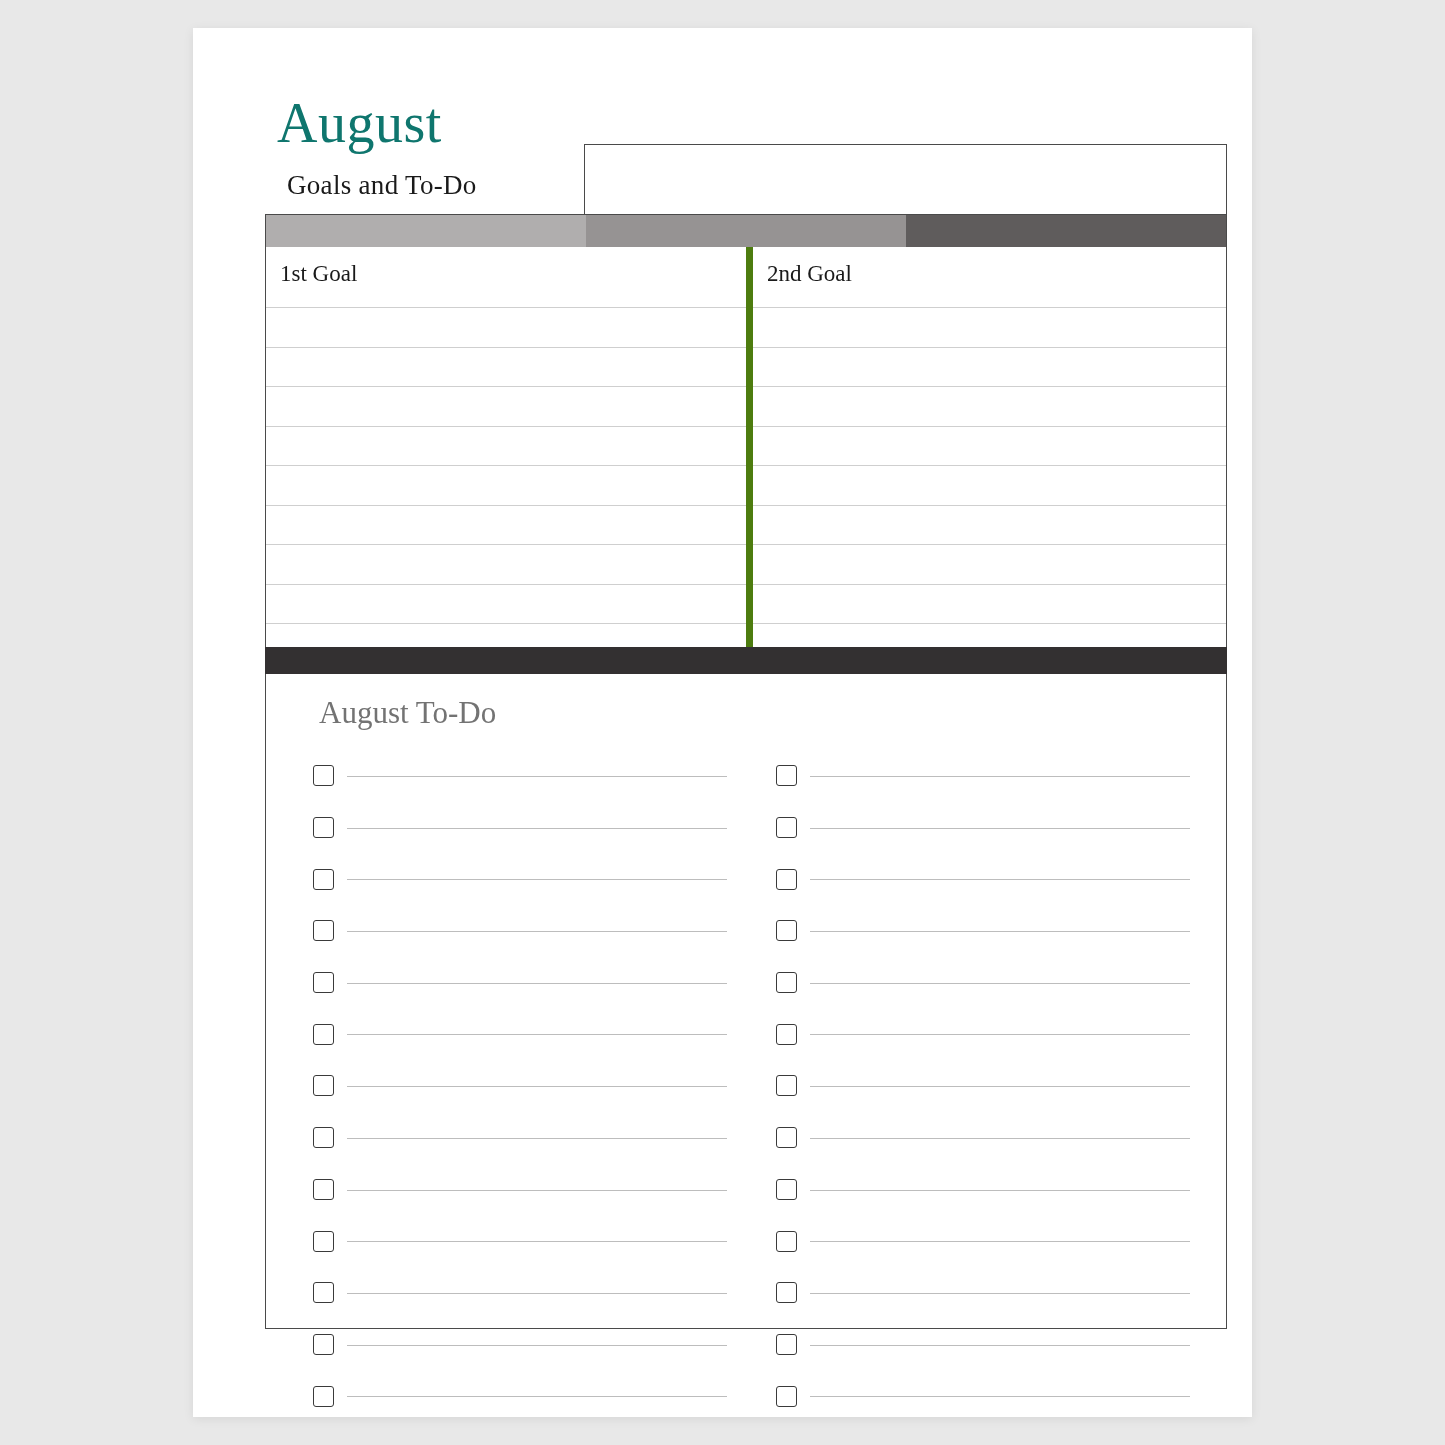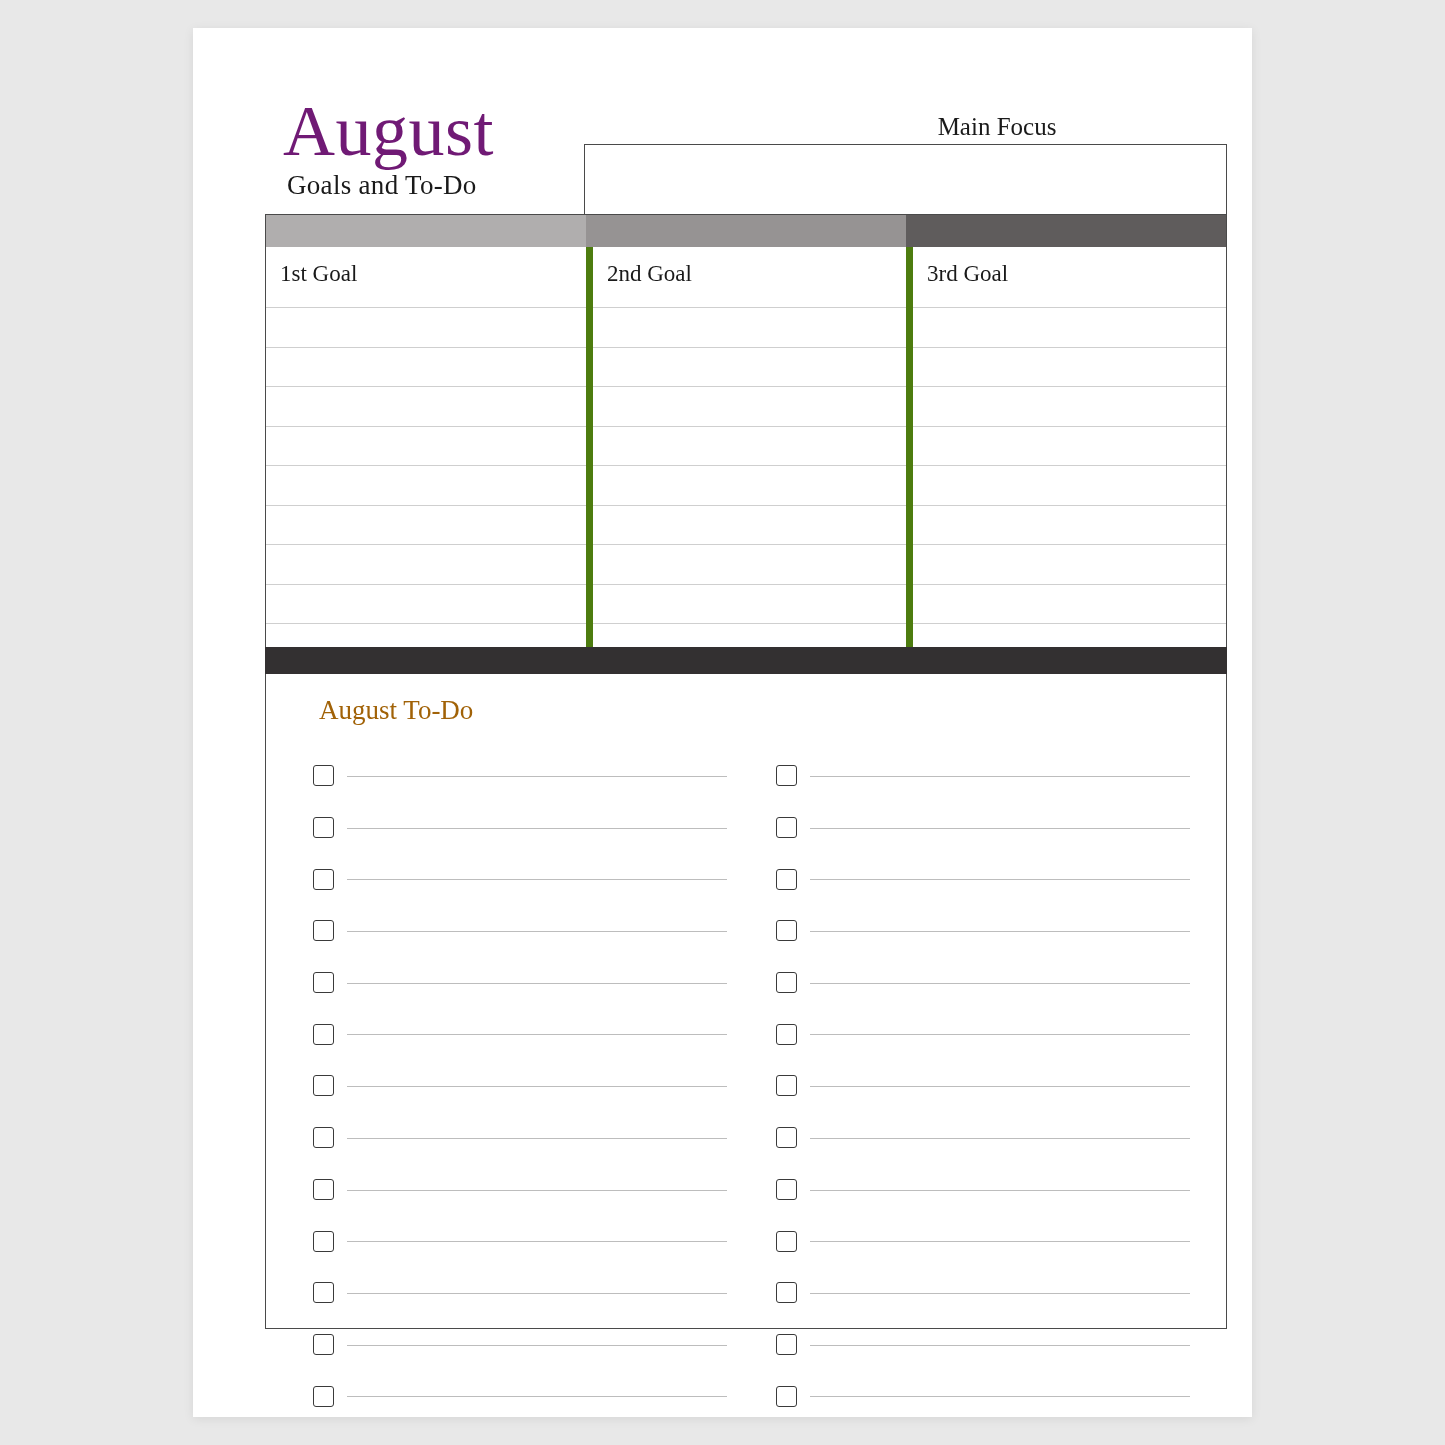--- a/index.html
+++ b/index.html
@@ -28,25 +28,25 @@
     position: absolute;
     left: 72px;
     top: 85px;
     width: 915px;
     height: 1216px;
   }
 
   
   .title {
     position: absolute;
-    left: 18px;
+    left: 12px;
     top: -18px;
-    font-size: 72px;
+    font-size: 56px;
     letter-spacing: 0.5px;
-    color: #701a75;
+    color: #0f766e;
     font-weight: 400;
     line-height: 1;
   }
   .subtitle {
     position: absolute;
     left: 2px;
     top: 57px;
     font-size: 27px;
     color: #1a1a1a;
     letter-spacing: 0.3px;
@@ -151,22 +151,22 @@
     height: 655px;
     border: 1px solid #4a4a4a;
     border-top: none;
     box-sizing: border-box;
     background: #fff;
   }
   .todo-title {
     position: absolute;
     left: 53px;
     top: 21px;
-    font-size: 27px;
-    color: #a16207;
+    font-size: 31px;
+    color: #737373;
   }
   .todo-cols {
     position: absolute;
     left: 47px;
     top: 76px;
     right: 36px;
     display: flex;
     gap: 49px;
   }
   .todo-col {
@@ -198,21 +198,20 @@
   }
 </style>
 </head>
 <body>
 
 <div class="page">
   <div class="sheet">
 
     <div class="title">August</div>
     <div class="subtitle">Goals and To-Do</div>
-    <div class="main-focus-label">Main Focus</div>
     <div class="main-focus-box"></div>
 
     <div class="goals">
       <div class="goals-colorbar">
         <div class="cb cb1"></div>
         <div class="cb cb2"></div>
         <div class="cb cb3"></div>
       </div>
       <div class="goals-cols">
 
@@ -239,34 +238,20 @@
             <div class="grow"></div>
             <div class="grow"></div>
             <div class="grow"></div>
             <div class="grow"></div>
             <div class="grow"></div>
             <div class="grow"></div>
             <div class="grow"></div>
           </div>
         </div>
 
-        <div class="gcol">
-          <div class="gcol-head">3rd Goal</div>
-          <div class="grows">
-            <div class="grow"></div>
-            <div class="grow"></div>
-            <div class="grow"></div>
-            <div class="grow"></div>
-            <div class="grow"></div>
-            <div class="grow"></div>
-            <div class="grow"></div>
-            <div class="grow"></div>
-            <div class="grow"></div>
-          </div>
-        </div>
 
       </div>
     </div>
 
     <div class="divider-bar"></div>
 
     <div class="todo-box">
       <div class="todo-title">August To-Do</div>
 
       <div class="todo-cols">

